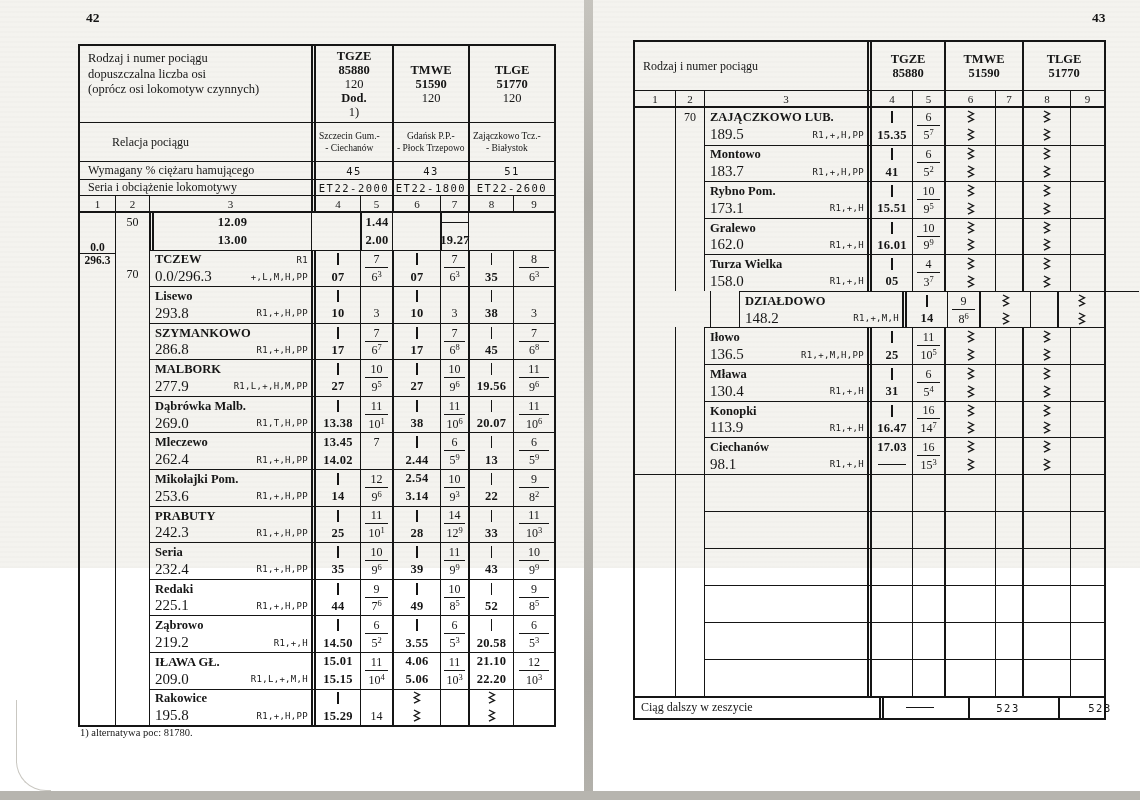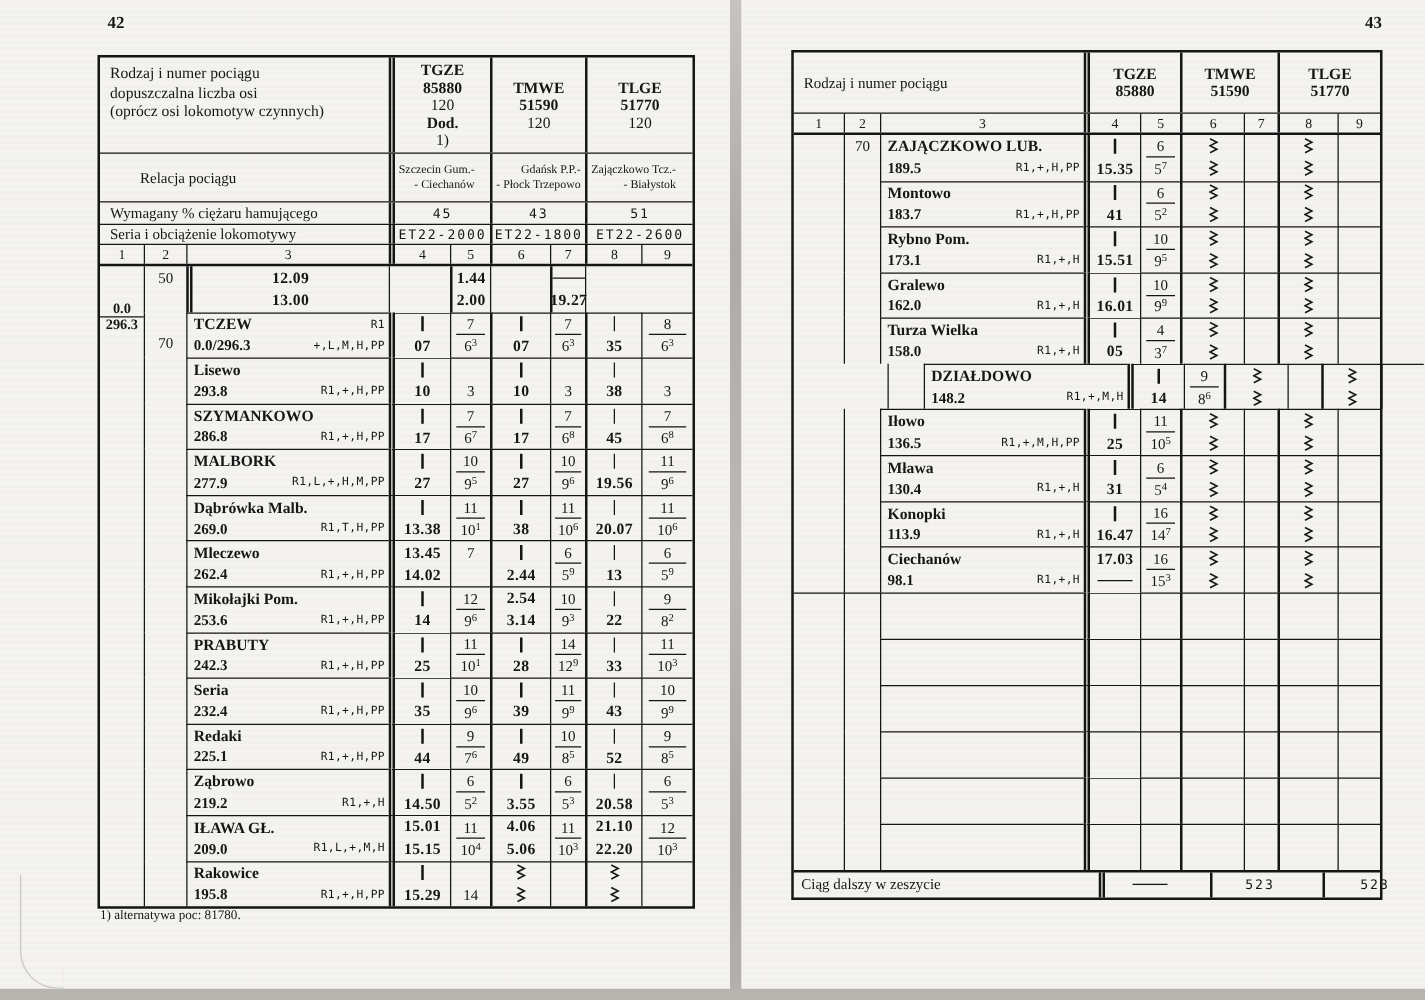--- a/index.html
+++ b/index.html
@@ -1,18 +1,18 @@
 <!DOCTYPE html>
 <html><head>
 <meta charset="utf-8">
 <style>
   html,body{margin:0;padding:0;}
   body{width:1140px;height:800px;overflow:hidden;
        font-family:"Liberation Serif","DejaVu Serif",serif;color:#161616;}
-  .scan{position:absolute;top:0;left:0;width:1140px;height:800px;background:#f4f3ef;
+  .scan{position:absolute;top:0;left:0;width:1140px;height:568px;background:#f4f3ef;
         background-image:repeating-linear-gradient(0deg, rgba(0,0,0,.013) 0 2px, rgba(0,0,0,0) 2px 5px);}
   
   .spine{position:absolute;left:584px;top:0;width:9px;height:795px;
          background:linear-gradient(180deg,#c6c4be,#adaba5 25%,#bbb9b3 55%,#a9a7a1 85%,#b3b1ab);}
   .bottom-band{position:absolute;left:0;top:791px;width:1140px;height:9px;background:#b7b5af;}
   .curl{position:absolute;left:16px;top:700px;width:34px;height:90px;
         border-left:1.5px solid #c9c7c1;border-bottom:1.5px solid #c9c7c1;
         border-bottom-left-radius:30px;}
   .pageno{position:absolute;font-weight:bold;font-size:13.5px;}
   .pn-l{left:86px;top:10px;} .pn-r{left:1092px;top:10px;}
@@ -38,33 +38,33 @@
   .sup{font-size:8.5px;vertical-align:4px;}
   .ftop{height:50%;display:flex;align-items:flex-end;justify-content:center;}
   .ftop .barwrap{width:76%;border-bottom:1.1px solid #151515;text-align:center;padding-bottom:0px;}
   .pipe{display:inline-block;width:1.6px;height:12px;background:#151515;}
   .dash{display:inline-block;width:28px;border-top:1.6px solid #151515;}
   svg.zig{display:block;}
   
   .stcell{padding:1px 3px 1px 5px;}
   .stl{height:50%;display:flex;align-items:center;justify-content:space-between;}
   .stname{font-weight:bold;font-size:12.5px;white-space:nowrap;}
-  .kmv{font-size:12px;font-weight:bold;}
+  .kmv{font-size:15px;}
   .mk{font-family:"DejaVu Sans Mono","Liberation Mono",monospace;font-size:9px;letter-spacing:.3px;white-space:nowrap;}
   
   .kmblk{position:relative;top:-9px;width:100%;text-align:center;font-weight:bold;font-size:11.5px;line-height:12px;}
   .kmblk .kb1{display:block;border-bottom:1.4px solid #151515;}
   .c2top{justify-content:center;align-items:flex-start;padding-top:2px;display:flex;height:100%;font-size:12px;}
   .c2bot{justify-content:center;align-items:flex-end;padding-bottom:4px;display:flex;height:100%;font-size:12px;}
   
   .hcell{box-sizing:border-box;display:flex;flex-direction:column;align-items:center;justify-content:center;min-width:0;}
   .hlabel{align-items:flex-start;justify-content:flex-start;padding:5px 8px;font-size:12.5px;line-height:15.5px;white-space:pre-line;}
   .traincell{font-size:12.5px;line-height:14px;text-align:center;}
   .tc-b{font-weight:bold;}
-  .relcell{align-items:flex-start;justify-content:center;padding:2px 3px;font-size:9.5px;line-height:12px;white-space:pre-line;text-align:right;}
+  .relcell{align-items:flex-start;justify-content:center;padding:2px 3px;font-size:9.5px;line-height:12px;white-space:pre-line;text-align:center;}
   .mono{font-family:"DejaVu Sans Mono","Liberation Mono",monospace;font-size:10.5px;letter-spacing:1.5px;}
   .smlabel{align-items:flex-start;justify-content:center;padding:0 8px;font-size:12px;}
   .cn{font-size:11px;display:flex;align-items:center;justify-content:center;box-sizing:border-box;}
   .flabel{display:flex;align-items:center;padding-left:6px;font-size:12px;box-sizing:border-box;}
   .fval{display:flex;align-items:center;justify-content:center;box-sizing:border-box;}
 </style>
 </head>
 <body>
 
 <div class="scan">

